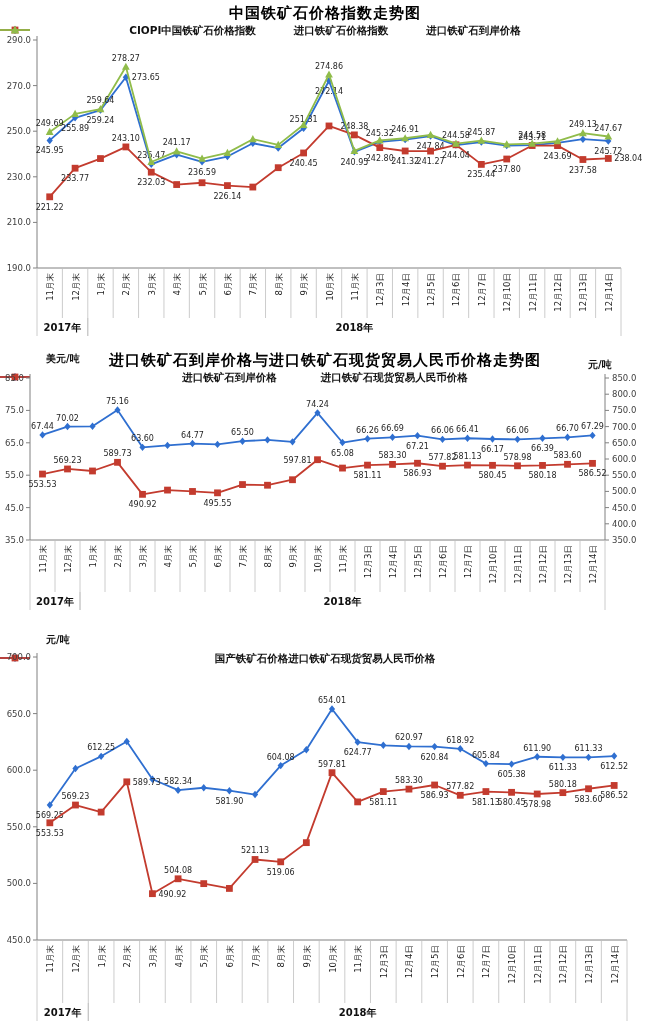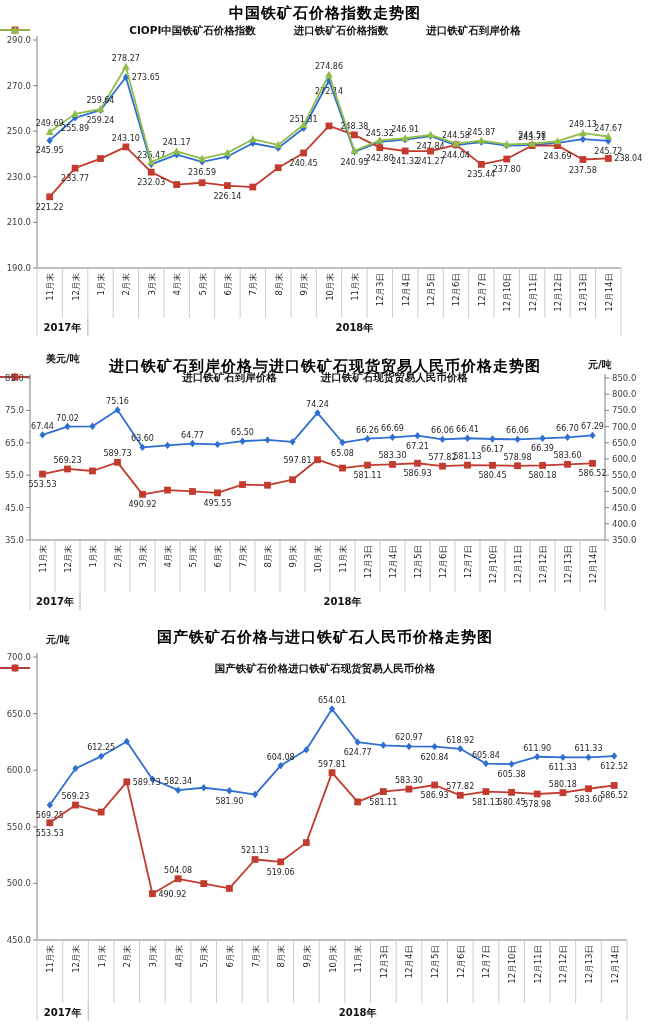--- a/index.html
+++ b/index.html
@@ -220,21 +220,21 @@
         <text x="405.17391304347825" y="132.2452" text-anchor="middle" font-size="8" fill="#262626">246.91</text>
         <text x="455.95652173913044" y="137.55759999999998" text-anchor="middle" font-size="8" fill="#262626">244.58</text>
         <text x="481.3478260869565" y="134.6164" text-anchor="middle" font-size="8" fill="#262626">245.87</text>
         <text x="532.1304347826087" y="137.55759999999998" text-anchor="middle" font-size="8" fill="#262626">244.58</text>
         <text x="582.9130434782609" y="127.18360000000001" text-anchor="middle" font-size="8" fill="#262626">249.13</text>
         <text x="608.3043478260869" y="130.5124" text-anchor="middle" font-size="8" fill="#262626">247.67</text>
       </svg>
   </div>
 
   <div class="chart" id="chart-1" style="height:275px;">
-    <div class="chart-title" style="top:12px;">进口铁矿石到岸价格与进口铁矿石现货贸易人民币价格走势图</div>
+    <div class="chart-title" style="top:6px;">进口铁矿石到岸价格与进口铁矿石现货贸易人民币价格走势图</div>
     <div class="legend" style="top:26px;gap:44px;">
         <span class="legend-item">
           <svg width="30" height="12">
             <line x1="0" y1="6" x2="30" y2="6" stroke="#2F6FD0" stroke-width="1.8"></line>
             <polygon points="15,2 18.4,6 15,10 11.6,6" fill="#2F6FD0"></polygon>
           </svg>
           <span>进口铁矿石到岸价格</span>
         </span>
         <span class="legend-item">
           <svg width="30" height="12">
@@ -416,22 +416,21 @@
         <text x="467.5" y="114.11388000000001" text-anchor="middle" font-size="8" fill="#262626">581.13</text>
         <text x="492.5" y="133.33419999999998" text-anchor="middle" font-size="8" fill="#262626">580.45</text>
         <text x="517.5" y="114.81048" text-anchor="middle" font-size="8" fill="#262626">578.98</text>
         <text x="542.5" y="133.42168000000004" text-anchor="middle" font-size="8" fill="#262626">580.18</text>
         <text x="567.5" y="113.3136" text-anchor="middle" font-size="8" fill="#262626">583.60</text>
         <text x="592.5" y="131.36752" text-anchor="middle" font-size="8" fill="#262626">586.52</text>
       </svg>
   </div>
 
   <div class="chart" id="chart-2" style="height:410px;">
-    <div class="chart-title" style="top:8px;">国产铁矿石价格与进口铁矿石人民币价格走势图</div>
-    <div class="legend" style="top:42px;">
+    <div class="legend" style="top:32px;">
         <span class="legend-item">
           <svg width="30" height="12">
             <line x1="0" y1="6" x2="30" y2="6" stroke="#2F6FD0" stroke-width="1.8"></line>
             <polygon points="15,2 18.4,6 15,10 11.6,6" fill="#2F6FD0"></polygon>
           </svg>
           <span>国产铁矿石价格</span>
         </span>
         <span class="legend-item">
           <svg width="30" height="12">
             <line x1="0" y1="6" x2="30" y2="6" stroke="#C33B2E" stroke-width="1.8"></line>

